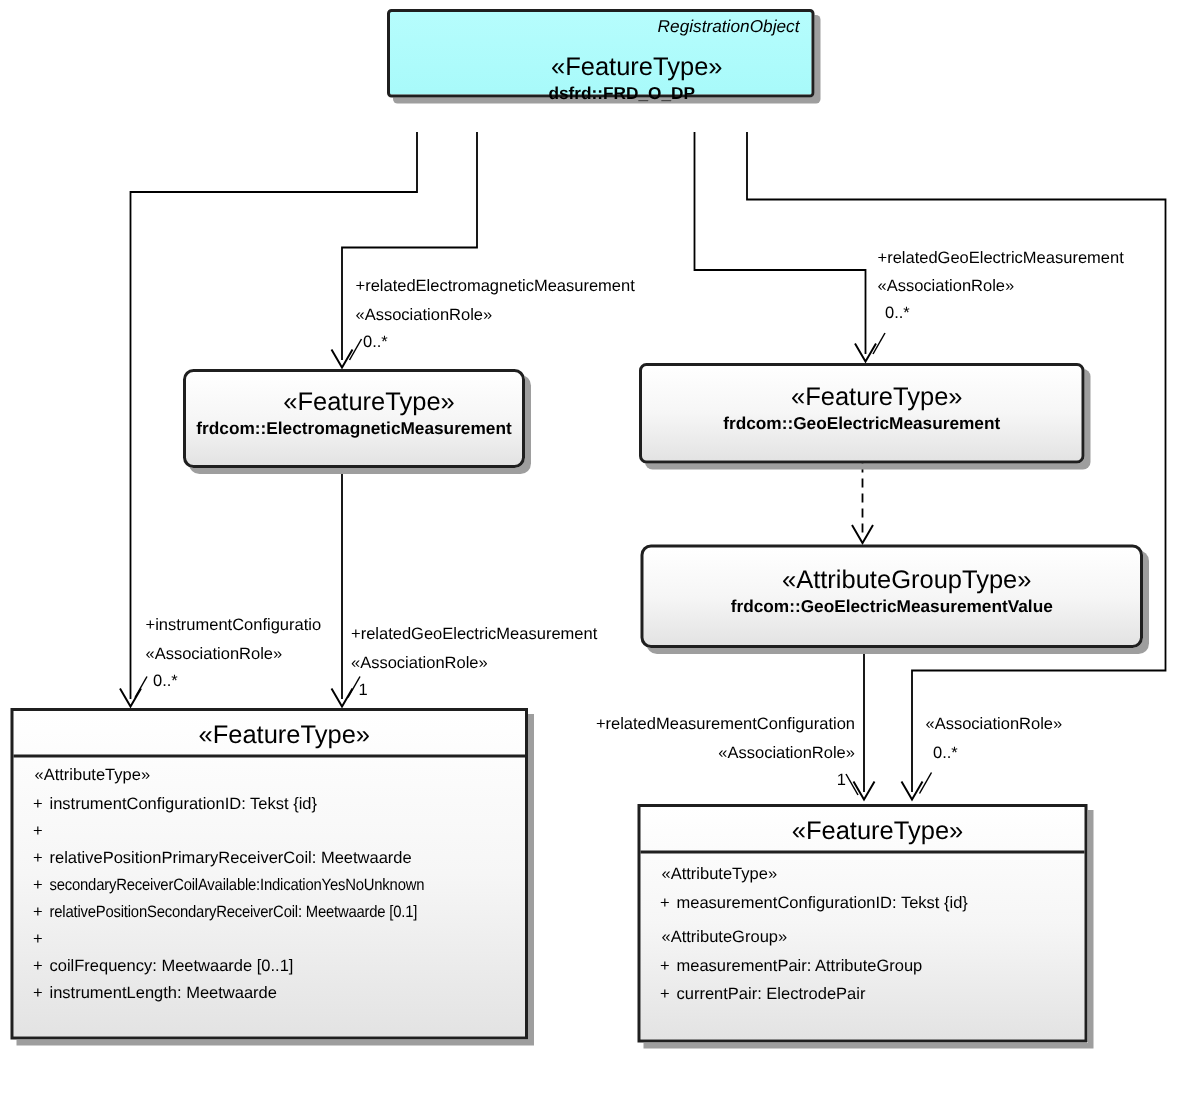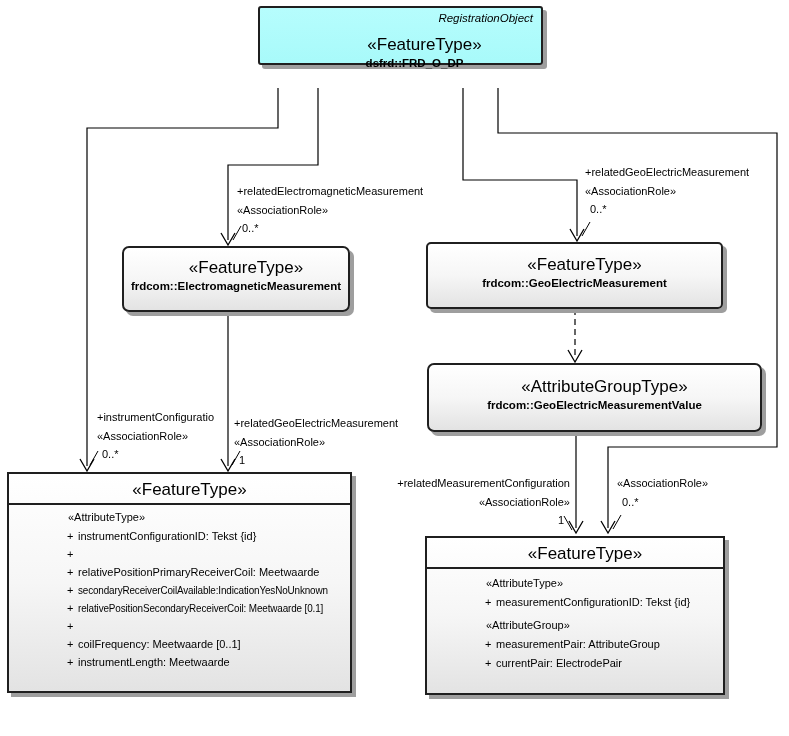--- a/index.html
+++ b/index.html
@@ -23,21 +23,21 @@
   .uml-box{position:absolute;z-index:2;border:2px solid var(--border);
     background:linear-gradient(180deg,#ffffff 0%,#f6f6f6 50%,#e3e3e3 100%);
     box-shadow:4px 4px 0 var(--shadow);}
   .cyan{background:linear-gradient(180deg,var(--cyan1) 0%,var(--cyan2) 100%);}
   .r7{border-radius:7px;} .r5{border-radius:5px;} .r3{border-radius:3px;}
   .stereo{text-align:center;font-size:17px;line-height:18px;margin-left:20px;}
   .cname{text-align:center;font-size:11.5px;font-weight:bold;line-height:19px;white-space:nowrap;}
   .tag{position:absolute;top:4px;right:8px;font-style:italic;font-size:11.5px;}
 
   .hdr{border-bottom:2px solid var(--border);padding:7px 0 4px 0;}
-  .comp{padding:3px 2px 0 0;font-size:11px;margin-left:45px;}
+  .comp{padding:3px 2px 0 0;font-size:11px;}
   .group-hdr{padding-left:14px;height:19px;line-height:19px;}
   .gh-gap{margin-top:4px;}
   .arow{display:flex;height:18px;line-height:18px;}
   .mcrow{height:19px;line-height:19px;}
   .vis{width:24px;padding-left:13px;flex:0 0 24px;}
   .atext{white-space:nowrap;}
   .squeeze .atext{transform:scaleX(0.90);transform-origin:0 50%;letter-spacing:-0.15px;}
 
   .assoc-label{position:absolute;z-index:3;font-size:11px;line-height:18.5px;white-space:nowrap;}
   .mult-indent{margin-left:5px;}

